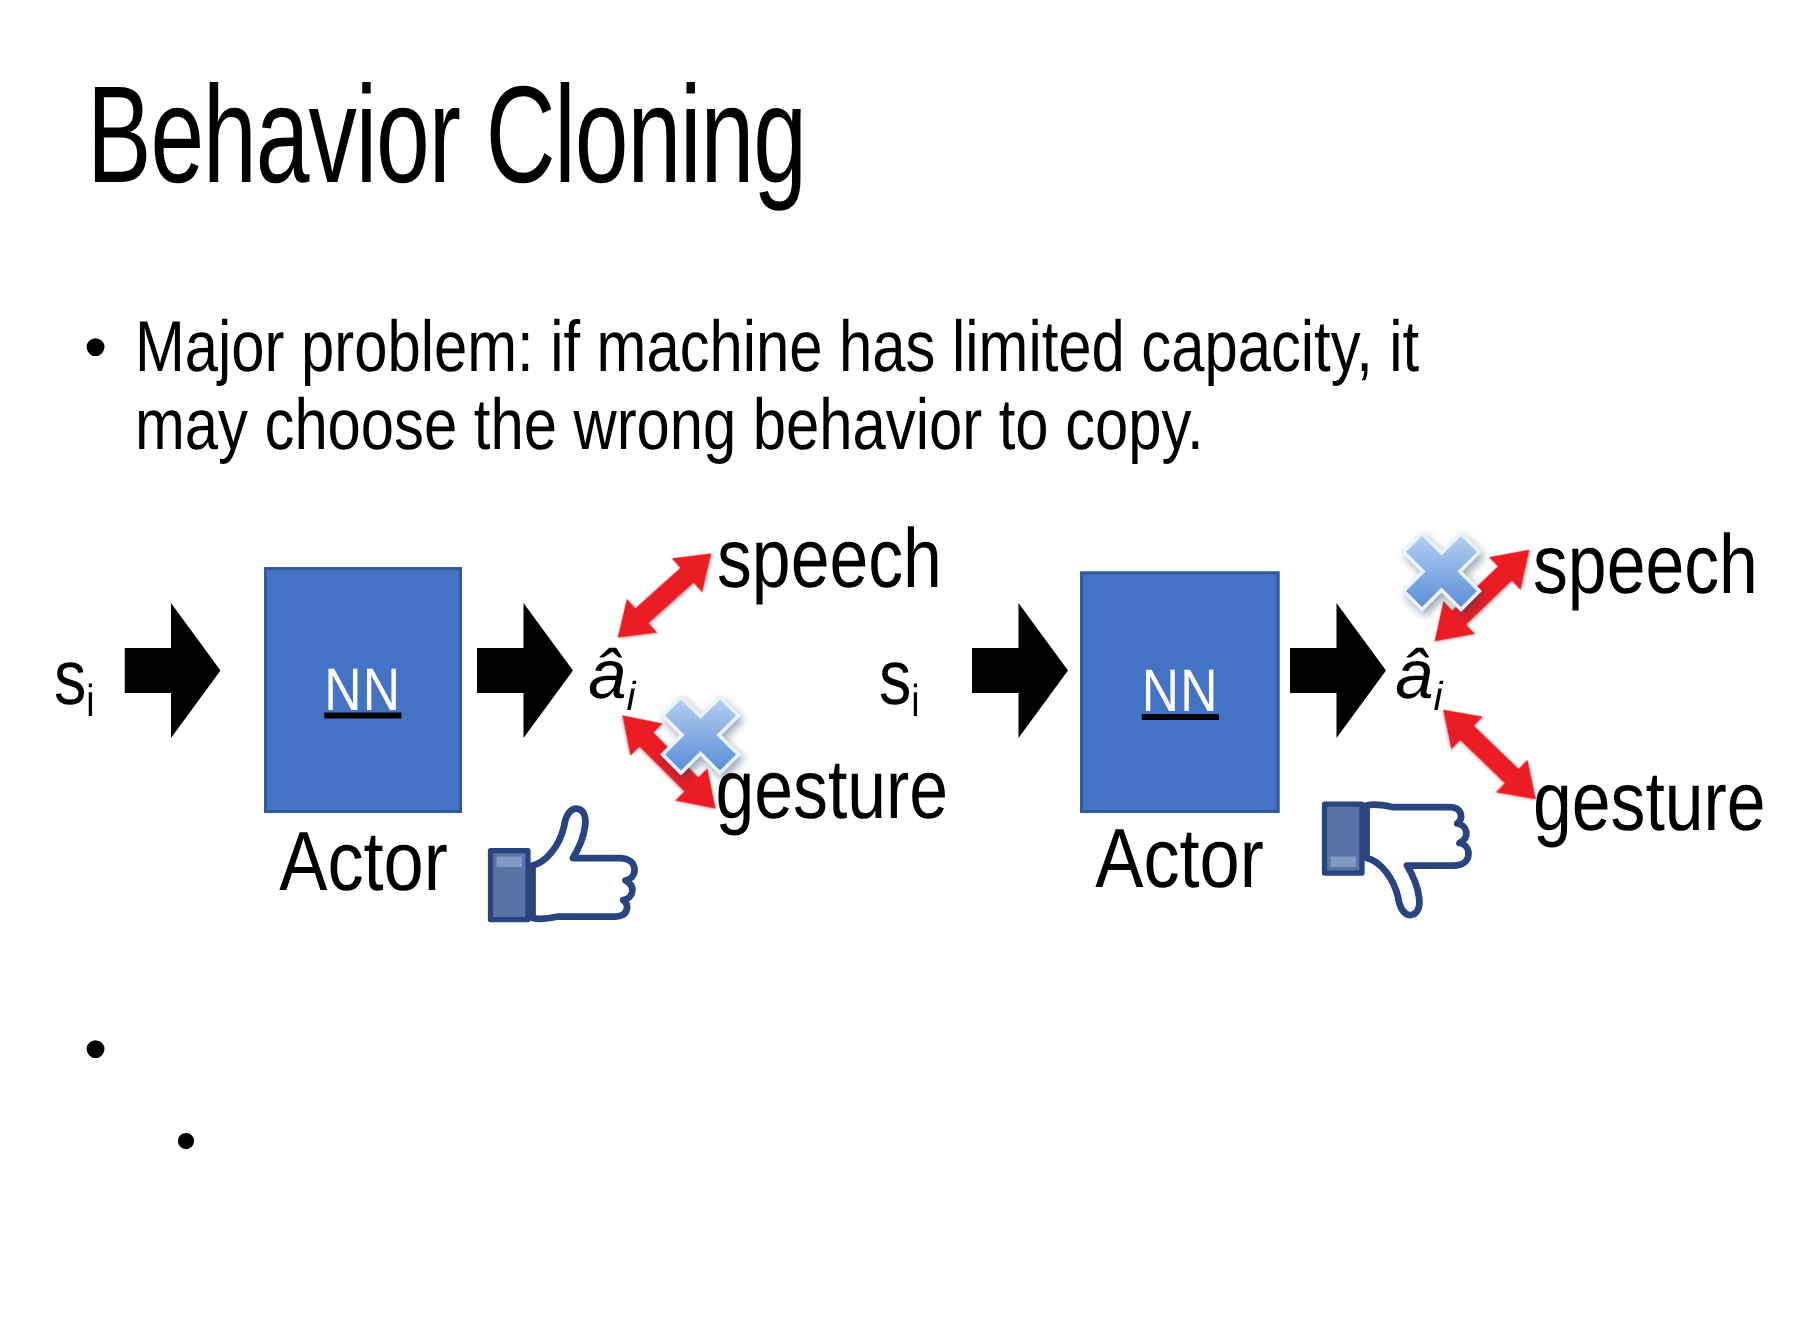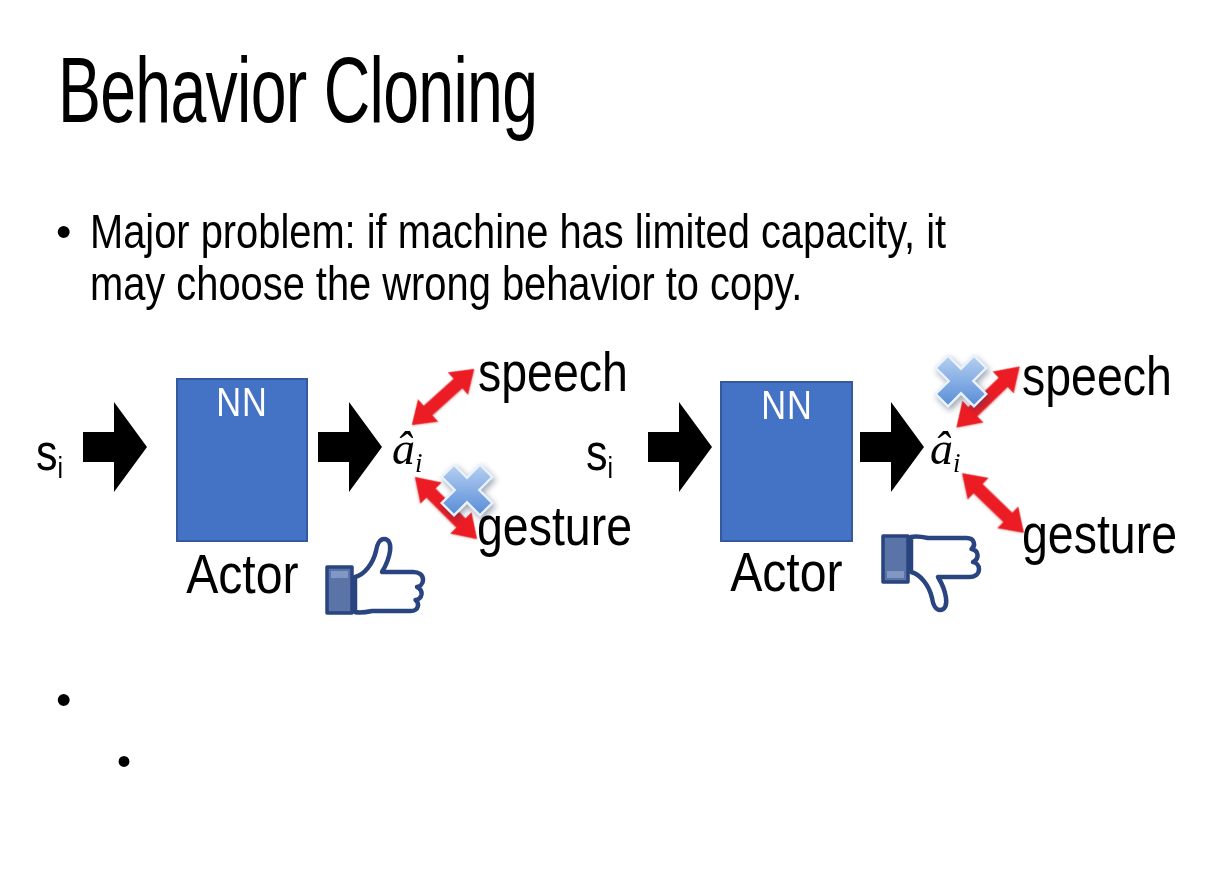--- a/index.html
+++ b/index.html
@@ -11,28 +11,28 @@
   .cond { display:inline-block; transform:scaleX(0.83); transform-origin:0 50%; white-space:nowrap; }
   .condc { display:inline-block; transform:scaleX(0.86); transform-origin:50% 50%; white-space:nowrap; }
 
   .title { left:58px; top:40px; font-size:92px; line-height:1.1; font-weight:400;
            letter-spacing:-1px; transform:scaleX(0.70); transform-origin:0 0; white-space:nowrap; }
 
   .t48 { font-size:48px; line-height:52px; }
   .t46 { font-size:46px; line-height:52px; }
   .marker { font-size:44px; line-height:52px; }
 
-  .nnbox { display:flex; justify-content:center;
-           border:2px solid; box-sizing:border-box; }
+  .nnbox { display:flex; align-items:center; justify-content:center;
+           border:2px solid; box-sizing:border-box;text-decoration:underline; }
   .nnbox span { color:#fff; font-size:40px; letter-spacing:1px; }
 
   .diaglabel { font-size:56px; line-height:52px; }
   .silabel { font-size:52px; line-height:52px; }
   .silabel sub { font-size:30px; line-height:0; vertical-align:-8px; }
-  .ahat { font-family:Liberation Serif, serif; font-style:italic; font-size:46px; line-height:50px; }
+  .ahat { font-family:Liberation Sans, sans-serif; font-style:italic; font-size:46px; line-height:50px; }
   .ahat sub { font-size:27px; line-height:0; vertical-align:-8px; font-style:italic; }
 
   .redarrow { filter:drop-shadow(0 1px 1px rgba(120,0,0,0.25)); z-index:4; }
   .xicon { filter:drop-shadow(2px 3px 3px rgba(40,60,90,0.45)); z-index:5; }
   .label-over { z-index:6; }
   .flipv { transform:scaleY(-1); }
 </style>
 </head>
 <body>
 

